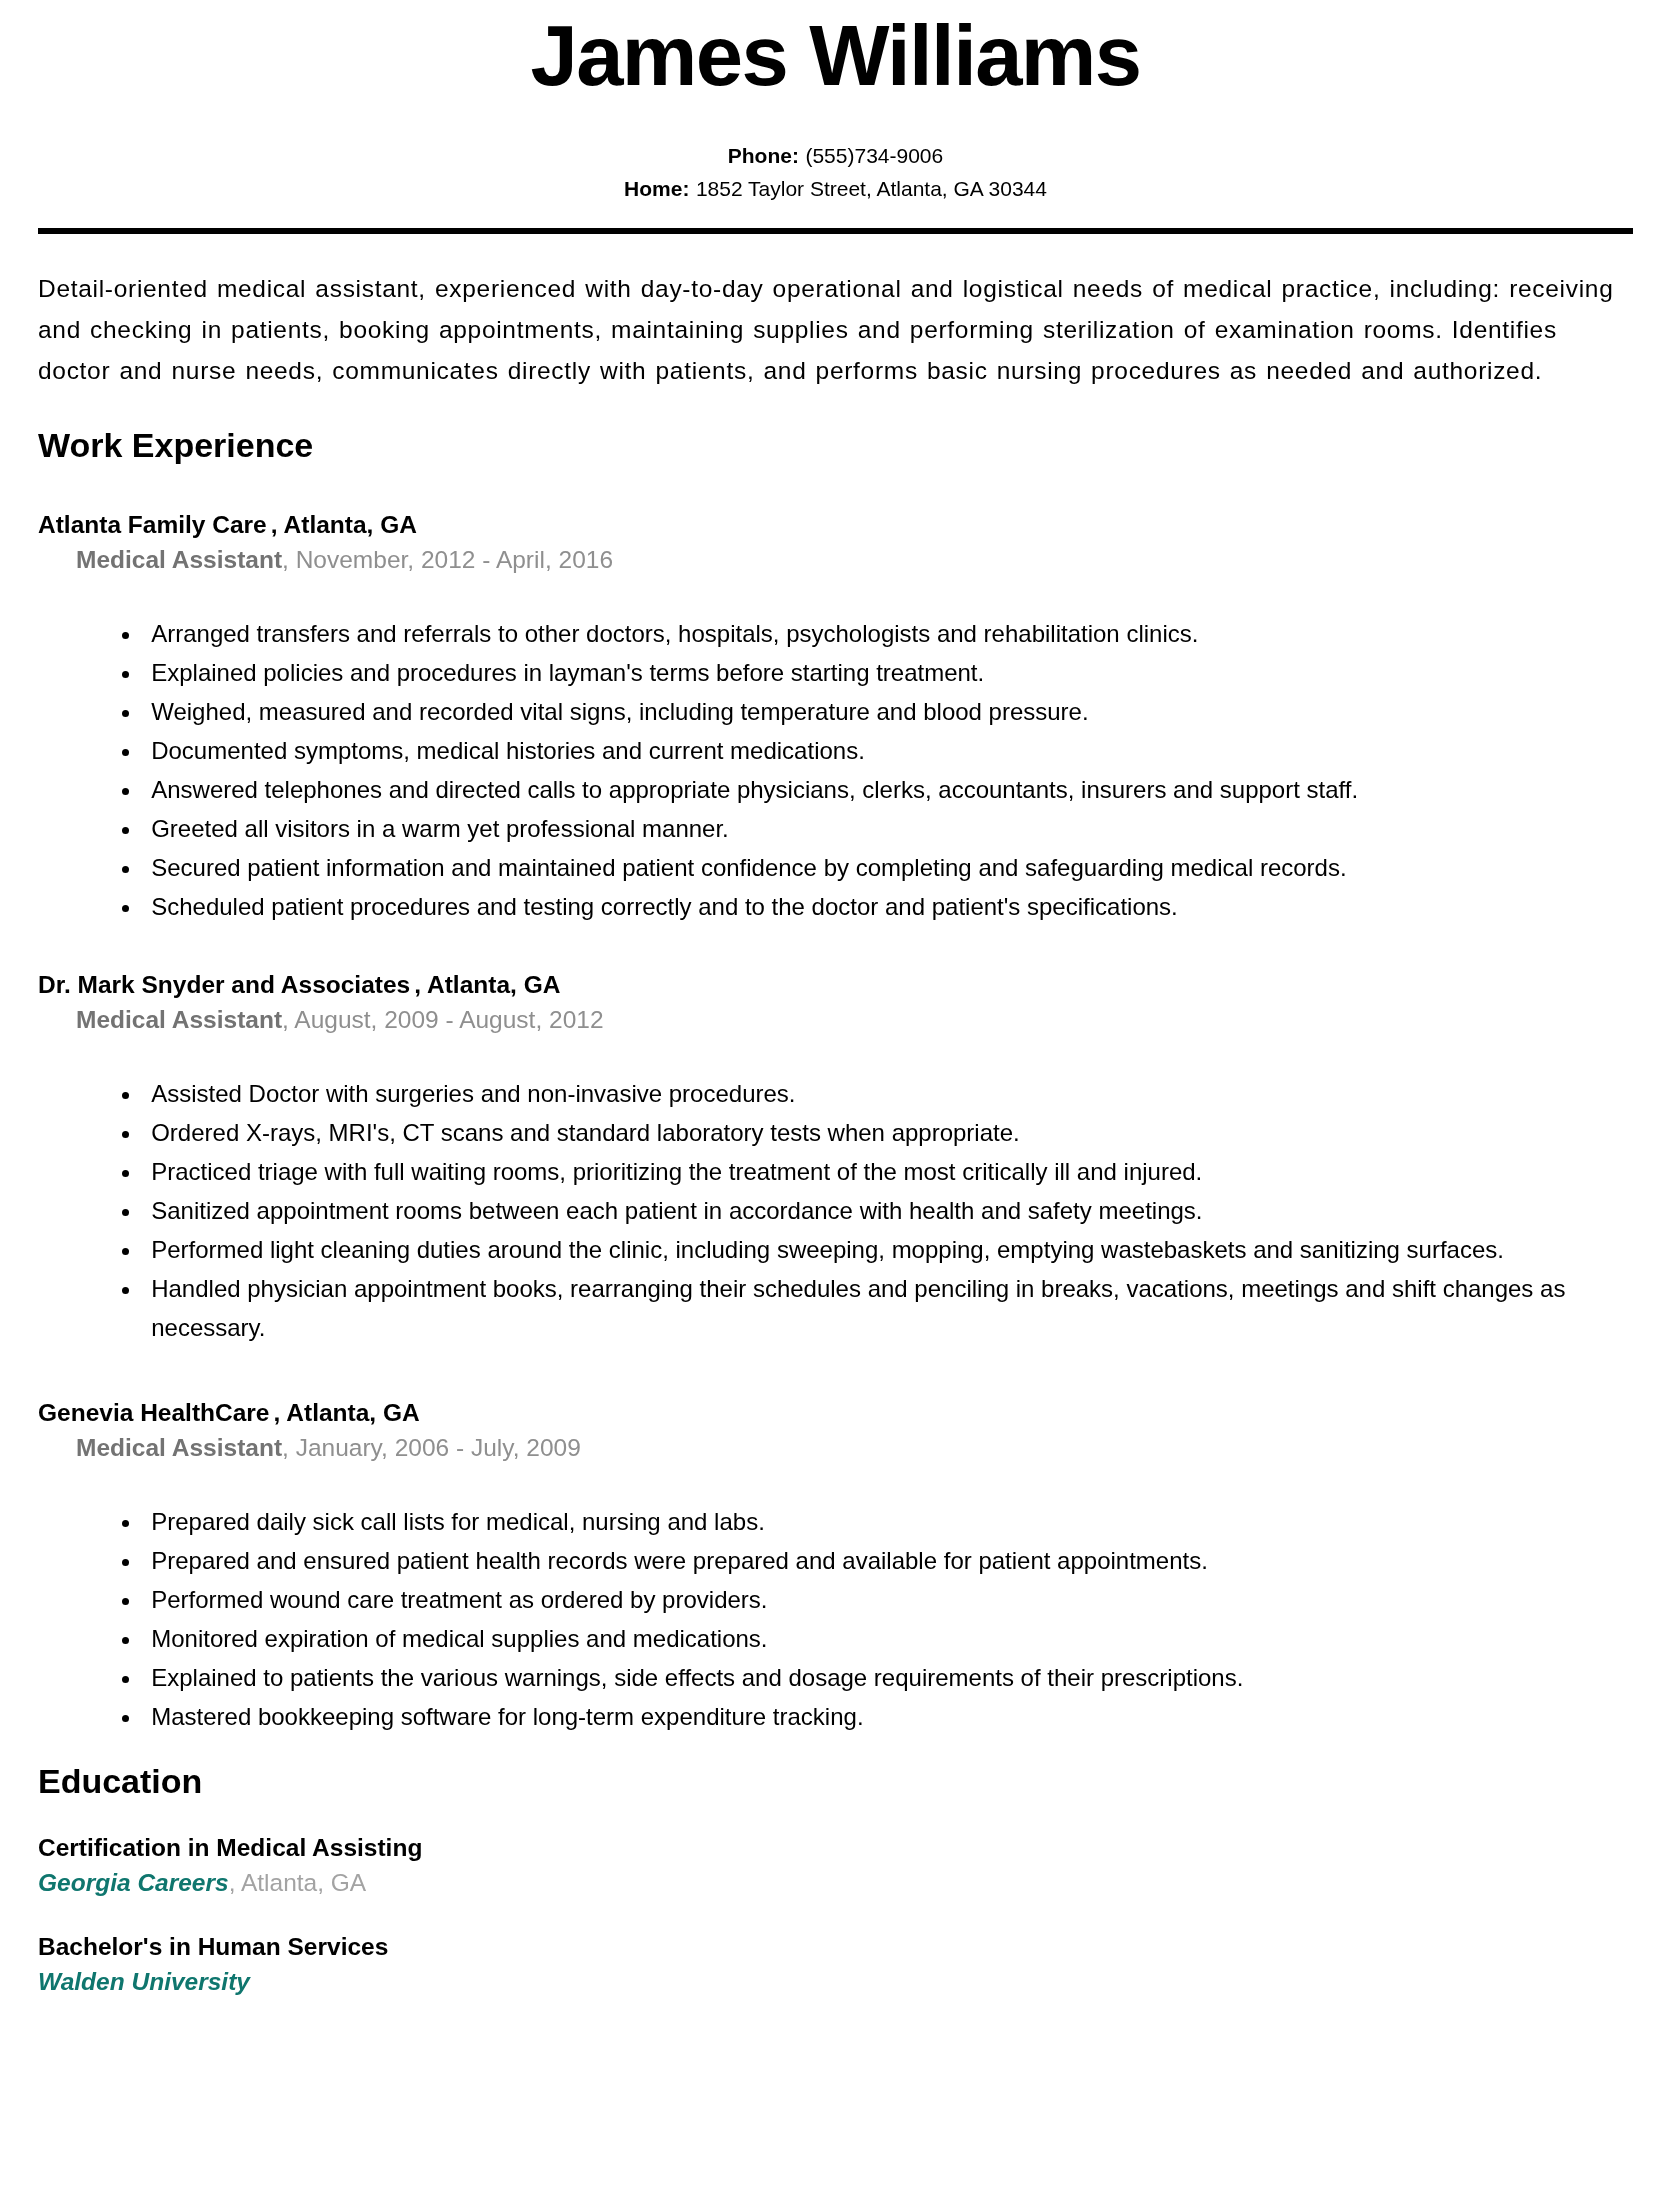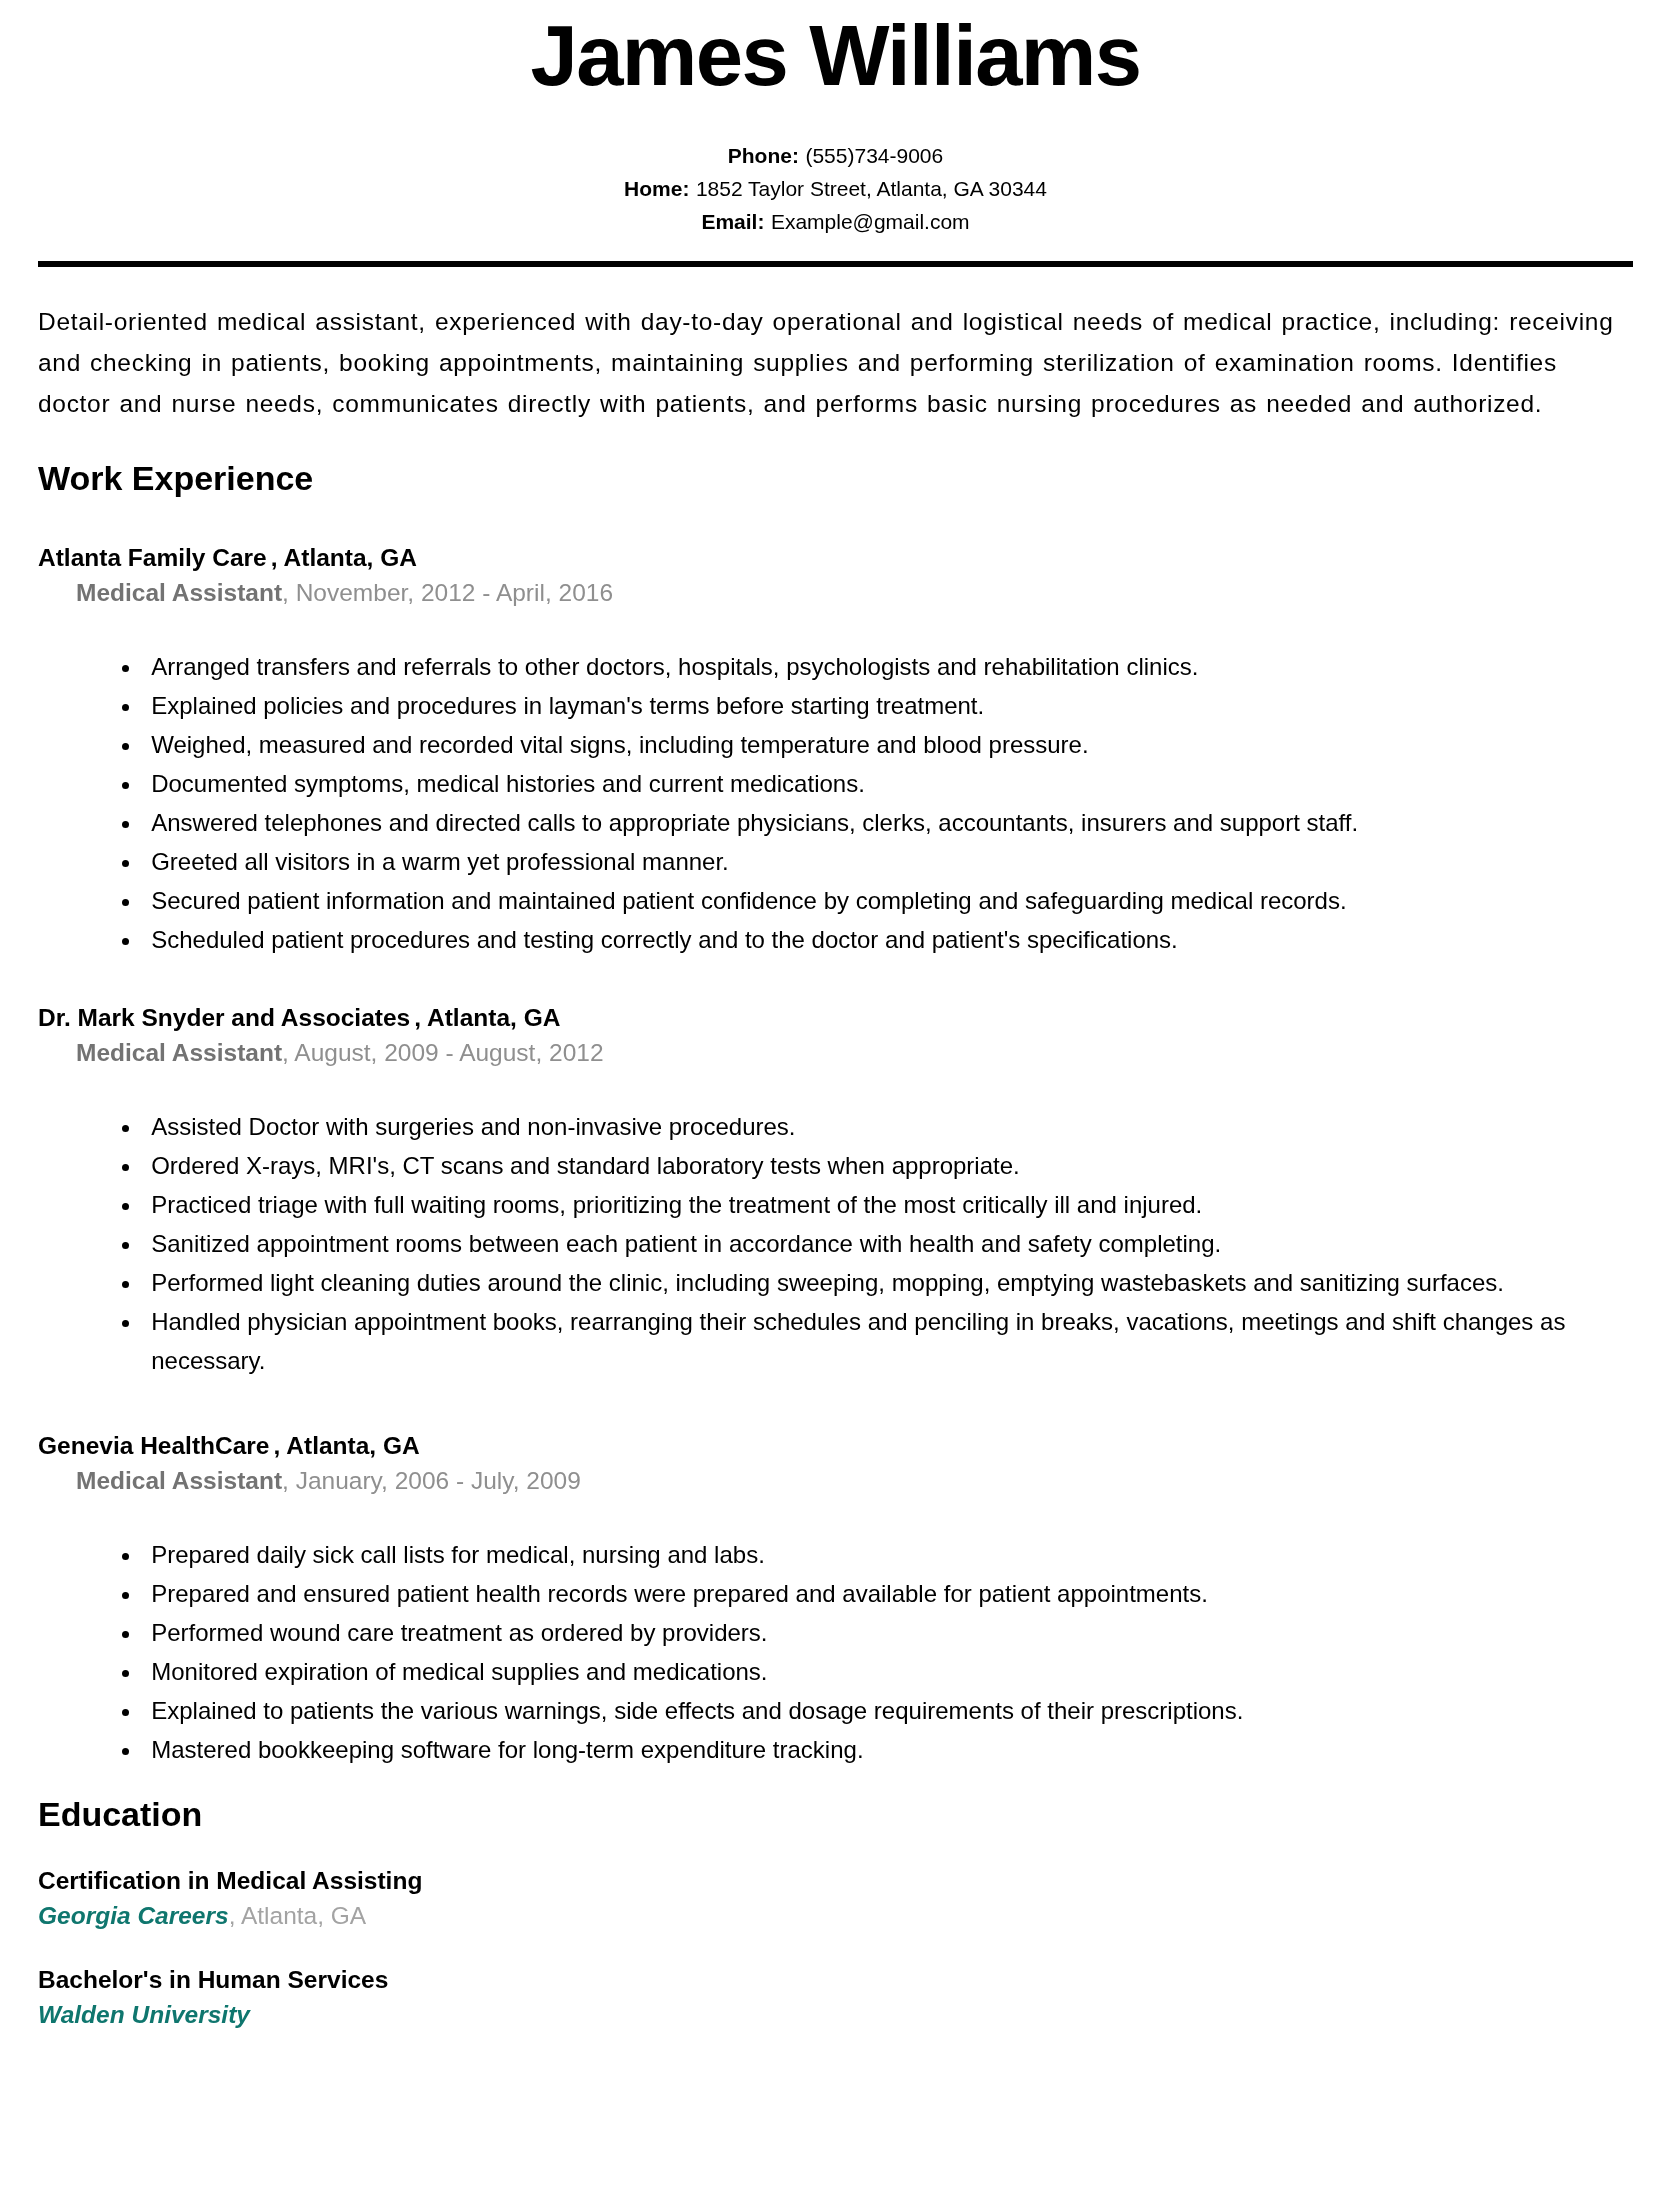--- a/index.html
+++ b/index.html
@@ -106,23 +106,20 @@
 
     <header>
       <h1 class="name">James Williams</h1>
       <div class="contact">
         <div class="contact-line">
           <span class="contact-label">Phone:</span><span class="contact-value">(555)734-9006</span>
         </div>
         <div class="contact-line">
           <span class="contact-label">Home:</span><span class="contact-value">1852 Taylor Street, Atlanta, GA 30344</span>
         </div>
-        <div class="contact-line">
-          <span class="contact-label">Email:</span><span class="contact-value">Example@gmail.com</span>
-        </div>
       </div>
     </header>
 
     <hr class="rule">
 
     <section>
       <p class="summary-text">Detail-oriented medical assistant, experienced with day-to-day operational and logistical needs of medical practice, including: receiving and checking in patients, booking appointments, maintaining supplies and performing sterilization of examination rooms. Identifies doctor and nurse needs, communicates directly with patients, and performs basic nursing procedures as needed and authorized.</p>
     </section>
 
     <section>
@@ -151,21 +148,21 @@
         <h3 class="job-header">
           <span class="job-company">Dr. Mark Snyder and Associates</span><span class="job-location">, Atlanta, GA</span>
         </h3>
         <p class="role-line">
           <span class="role-name">Medical Assistant</span><span class="role-dates">, August, 2009 - August, 2012</span>
         </p>
         <ul class="duties">
           <li>Assisted Doctor with surgeries and non-invasive procedures.</li>
           <li>Ordered X-rays, MRI's, CT scans and standard laboratory tests when appropriate.</li>
           <li>Practiced triage with full waiting rooms, prioritizing the treatment of the most critically ill and injured.</li>
-          <li>Sanitized appointment rooms between each patient in accordance with health and safety completing.</li>
+          <li>Sanitized appointment rooms between each patient in accordance with health and safety meetings.</li>
           <li>Performed light cleaning duties around the clinic, including sweeping, mopping, emptying wastebaskets and sanitizing surfaces.</li>
           <li>Handled physician appointment books, rearranging their schedules and penciling in breaks, vacations, meetings and shift changes as necessary.</li>
         </ul>
       </div>
 
       <div class="job third">
         <h3 class="job-header">
           <span class="job-company">Genevia HealthCare</span><span class="job-location">, Atlanta, GA</span>
         </h3>
         <p class="role-line">

